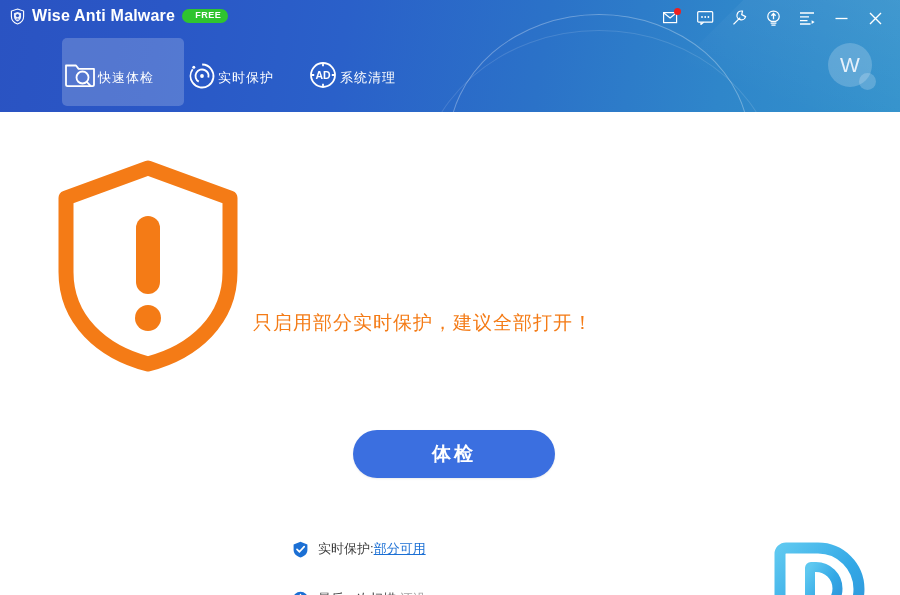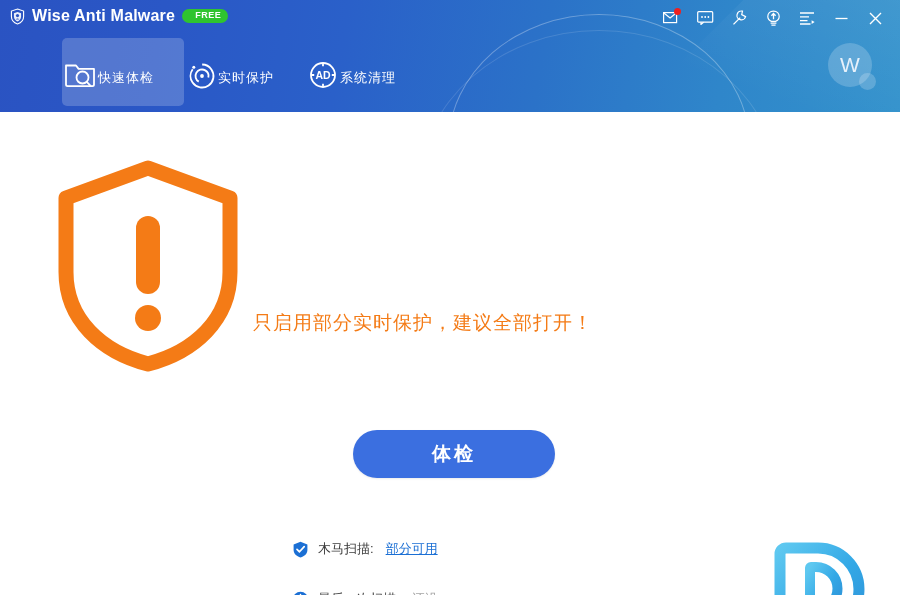--- a/index.html
+++ b/index.html
@@ -259,21 +259,21 @@
     margin-right: 9px;
     flex: 0 0 auto;
     display: block;
   }
   .status-label {
     color: #3d3d3d;
     font-size: 13px;
   }
   .status-value {
     font-size: 13px;
-    margin-left: 12px;
+    margin-left: 0;
   }
   .status-value.link {
     color: #1b6fd4;
     text-decoration: underline;
     cursor: pointer;
   }
   .status-value.muted { color: #a6a6a6; }
 
   
   .watermark {
@@ -421,21 +421,21 @@
 
     <button class="scan-button">体检</button>
 
     <div class="status-list">
 
       <div class="status-row">
         <svg class="status-icon" viewBox="0 0 17 17">
           <path d="M8.5 0.8 L15.4 3.4 V8.7 C15.4 12.6 12.5 15.4 8.5 16.4 C4.5 15.4 1.6 12.6 1.6 8.7 V3.4 Z" fill="#1b6fd4"></path>
           <path d="M5 8.3 L7.5 10.8 L12.2 5.6" fill="none" stroke="#ffffff" stroke-width="1.7" stroke-linecap="round" stroke-linejoin="round"></path>
         </svg>
-        <span class="status-label">木马扫描:</span>
+        <span class="status-label">实时保护:</span>
         <span class="status-value link">部分可用</span>
       </div>
 
       <div class="status-row">
         <svg class="status-icon" viewBox="0 0 17 17">
           <circle cx="8.5" cy="8.5" r="7.7" fill="#1b6fd4"></circle>
           <path d="M8.5 3.6 V8.6 L5.6 11.1" fill="none" stroke="#ffffff" stroke-width="1.5" stroke-linecap="round" stroke-linejoin="round"></path>
         </svg>
         <span class="status-label">最后一次扫描:</span>
         <span class="status-value muted">还没</span>

